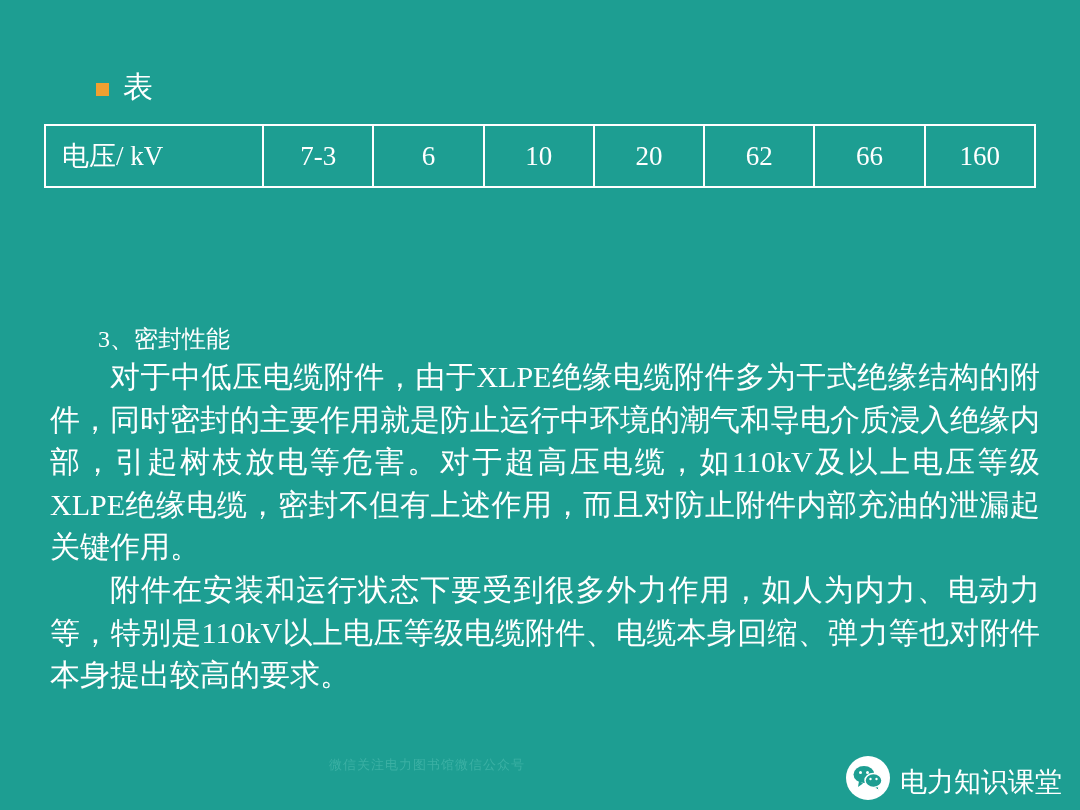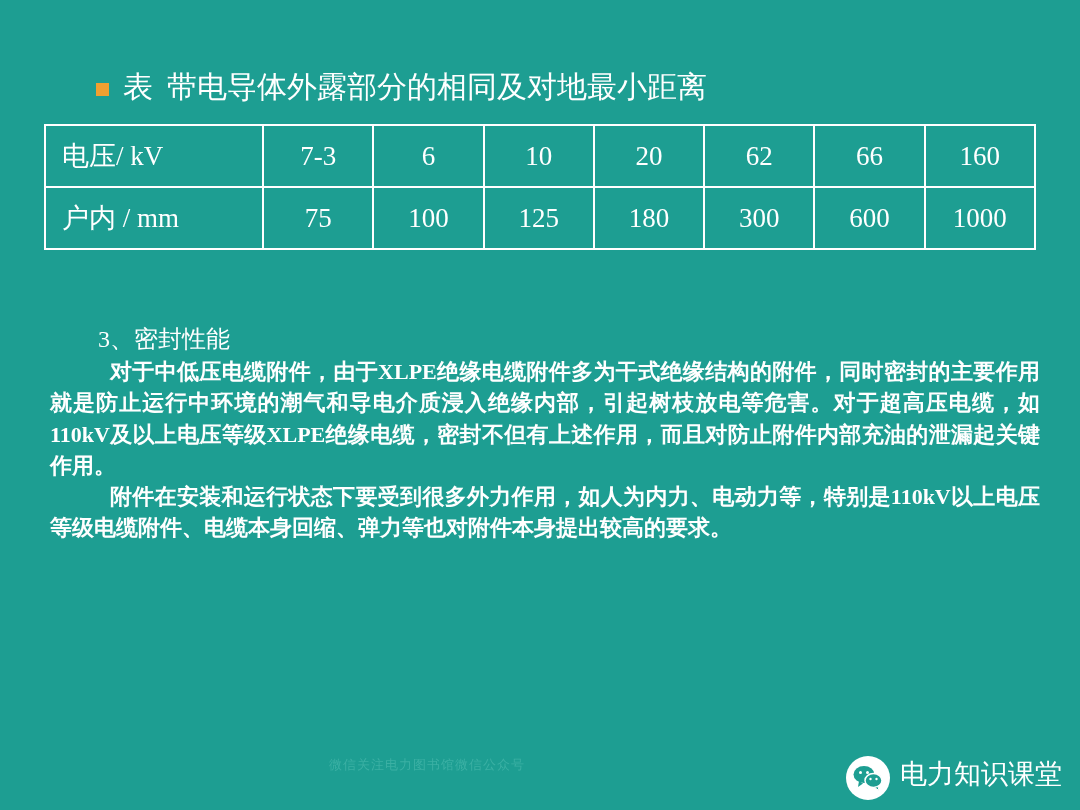--- a/index.html
+++ b/index.html
@@ -87,28 +87,27 @@
     width: 1000px;
     font-family: "Liberation Serif", serif;
     color: #ffffff;
   }
   .sec-title {
     font-size: 24px;
     line-height: 1.42;
     padding-left: 50px;
   }
   .para {
-    font-size: 22px;
+    font-size: 30px;
     line-height: 1.42;
     text-align: justify;
     text-justify: inter-ideograph;
     text-indent: 60px;
     padding-left: 2px;
     padding-right: 8px;
-    font-weight: bold;
   }
 
   
   .watermark {
     position: absolute;
     left: 0;
     top: 756px;
     width: 854px;
     text-align: center;
     font-size: 13px;
@@ -116,21 +115,21 @@
     font-family: "Liberation Sans", sans-serif;
     letter-spacing: 1px;
   }
 
   
   .logo-badge {
     position: absolute;
     right: 18px;
     bottom: 10px;
     display: flex;
-    align-items: flex-start;
+    align-items: flex-end;
     gap: 10px;
   }
   .logo-circle {
     width: 44px;
     height: 44px;
     border-radius: 50%;
     background: #ffffff;
     display: flex;
     align-items: center;
     justify-content: center;
@@ -145,45 +144,34 @@
   }
 </style>
 </head>
 <body>
 
 <div class="slide">
 
   <div class="heading-row">
     <span class="bullet-square"></span>
     <span class="heading-text">表</span>
-    <span class="heading-text">带电导体外露部分的相同及对地最小距离</span>
   </div>
 
   <div class="table-wrap">
     <table class="data-table">
       <tbody>
         <tr>
           <td class="rowlabel">电压/ kV</td>
           <td>7-3</td>
           <td>6</td>
           <td>10</td>
           <td>20</td>
           <td>62</td>
           <td>66</td>
           <td>160</td>
-        </tr>
-        <tr>
-          <td class="rowlabel">户内 / mm</td>
-          <td>75</td>
-          <td>100</td>
-          <td>125</td>
-          <td>180</td>
-          <td>300</td>
-          <td>600</td>
-          <td>1000</td>
         </tr>
       </tbody>
     </table>
   </div>
 
   <div class="body">
     <div class="sec-title">3、密封性能</div>
     <div class="para">对于中低压电缆附件，由于XLPE绝缘电缆附件多为干式绝缘结构的附件，同时密封的主要作用就是防止运行中环境的潮气和导电介质浸入绝缘内部，引起树枝放电等危害。对于超高压电缆，如110kV及以上电压等级XLPE绝缘电缆，密封不但有上述作用，而且对防止附件内部充油的泄漏起关键作用。</div>
     <div class="para">附件在安装和运行状态下要受到很多外力作用，如人为内力、电动力等，特别是110kV以上电压等级电缆附件、电缆本身回缩、弹力等也对附件本身提出较高的要求。</div>
   </div>

